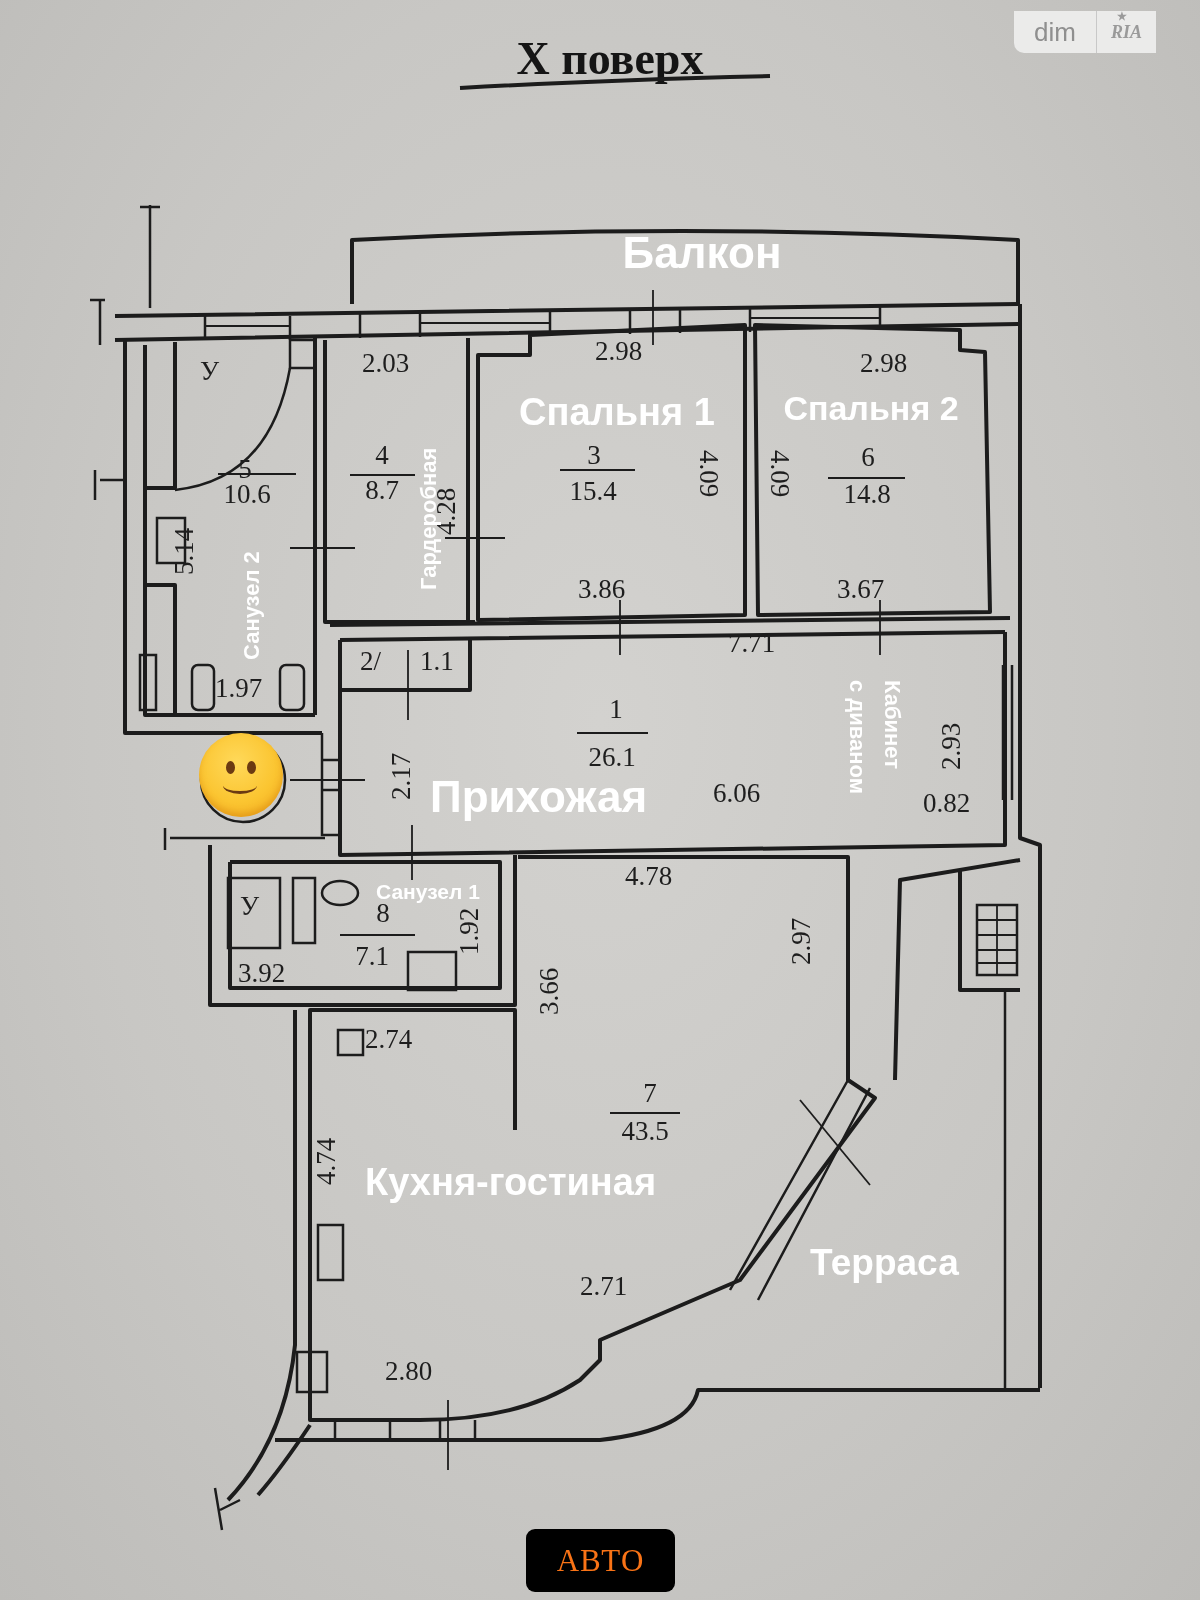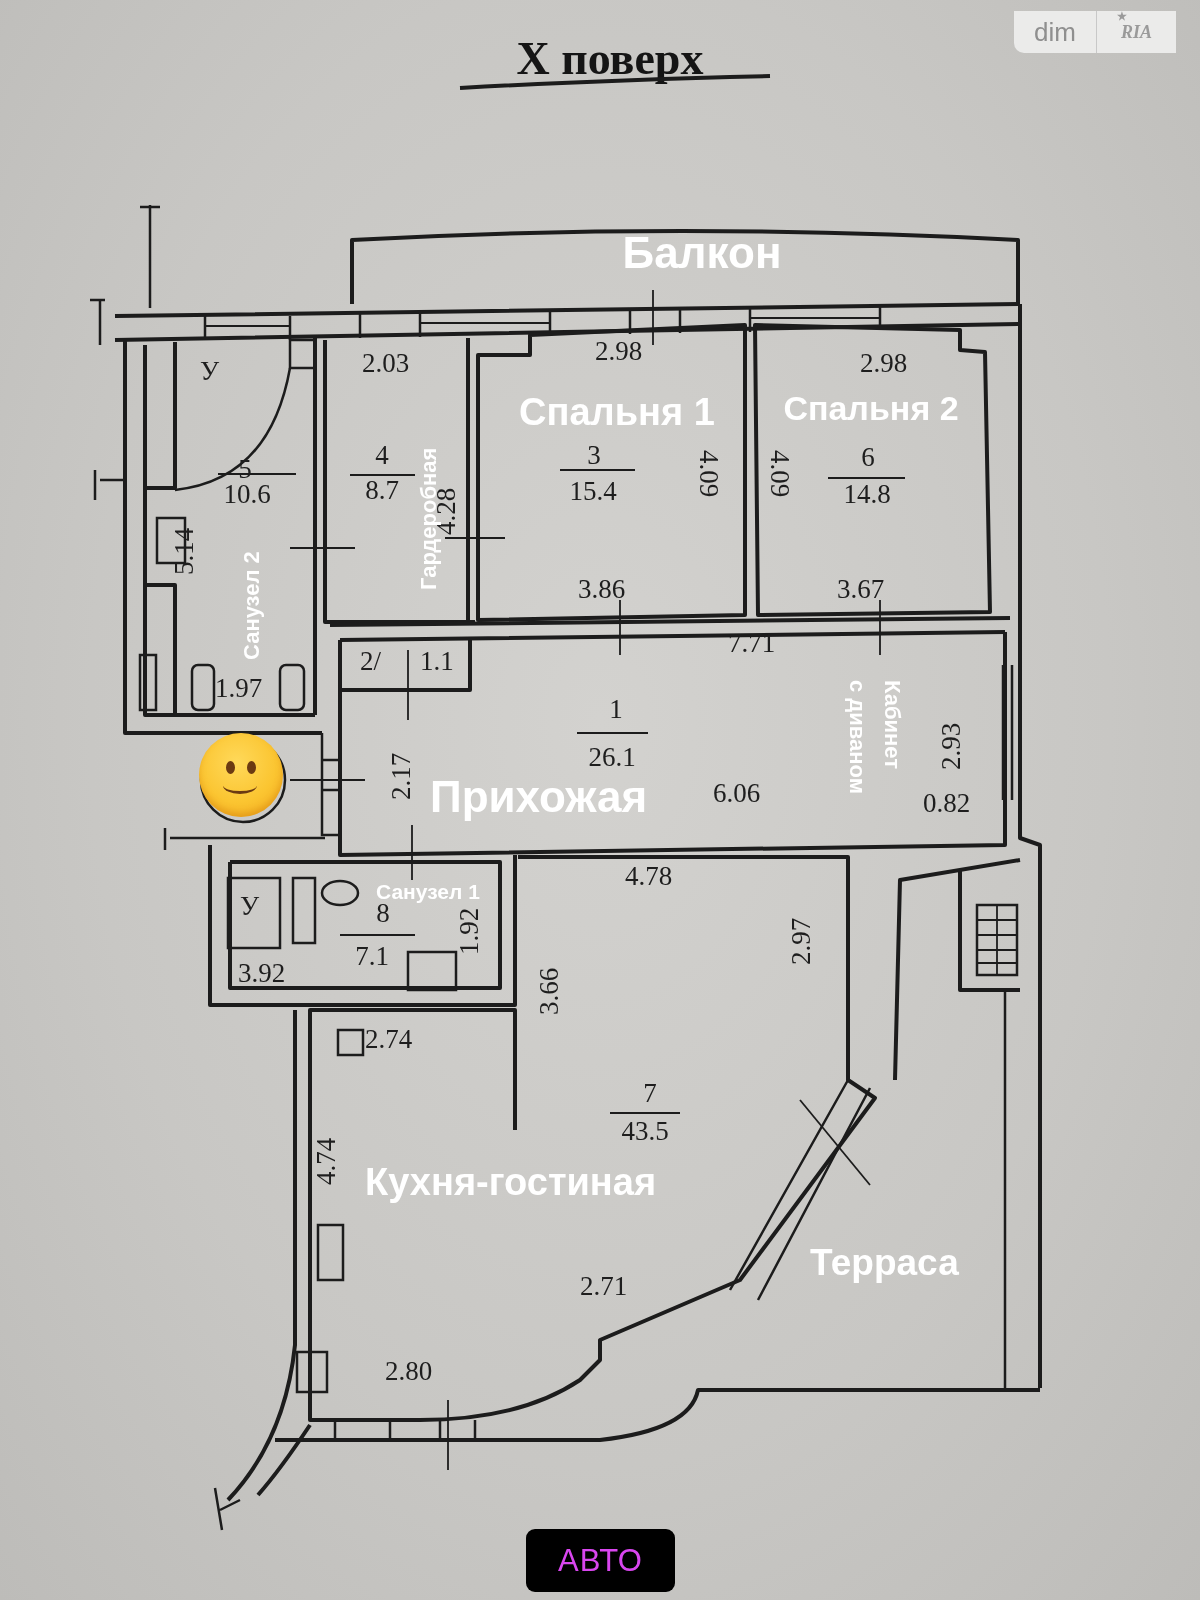--- a/index.html
+++ b/index.html
@@ -19,21 +19,21 @@
   .hair { fill: none; stroke: #1c1c1c; stroke-width: 1.8; }
   .dim { font-family: "Liberation Serif", serif; font-size: 27px; fill: #1e1e1e; }
   .num { font-family: "Liberation Serif", serif; font-size: 27px; fill: #1e1e1e; }
   .label {
     font-family: "Liberation Sans", sans-serif; font-weight: bold; fill: #ffffff;
   }
   .title {
     font-family: "Liberation Serif", serif; font-weight: bold; font-size: 46px; fill: #151515;
   }
   .watermark {
-    position: absolute; left: 1014px; top: 11px; width: 162px; height: 42px;
+    position: absolute; left: 1014px; top: 11px; width: 142px; height: 42px;
     background: #ebebea; border-radius: 0 0 0 10px; display: flex; align-items: center;
   }
   .wm-dim {
     width: 82px; text-align: center; font-size: 26px; color: #8f8f8f;
     font-family: "Liberation Sans", sans-serif; border-right: 1px solid #c8c8c8; line-height: 42px;
   }
   .wm-ria {
     flex: 1; text-align: center; font-family: "Liberation Serif", serif; font-weight: bold;
     font-style: italic; color: #9a9a9a; font-size: 18px; position: relative;
   }
@@ -44,23 +44,23 @@
     box-shadow: inset 0 -4px 6px rgba(200,110,0,0.35);
   }
   .emoji .eye { position: absolute; width: 9px; height: 13px; background: #6b3a12; border-radius: 50%; top: 28px; }
   .emoji .eye.l { left: 27px; } .emoji .eye.r { left: 48px; }
   .emoji .mouth {
     position: absolute; left: 24px; top: 44px; width: 34px; height: 14px;
     border-bottom: 3px solid #6b3a12; border-radius: 0 0 50% 50%;
   }
   .auto-btn {
     position: absolute; left: 526px; top: 1529px; width: 149px; height: 63px;
-    background: #000; border-radius: 9px; color: #d946ef; font-size: 31px; letter-spacing: 1px;
+    background: #000; border-radius: 9px; color: #f97316; font-size: 31px; letter-spacing: 1px;
     display: flex; align-items: center; justify-content: center;
-    font-family: Liberation Sans, sans-serif;
+    font-family: Liberation Serif, serif;
   }
 </style>
 </head>
 <body>
 
 <div class="paper"></div>
 
 <svg class="plan" width="1200" height="1600" viewBox="0 0 1200 1600">
 
   <text class="title" x="610" y="74" text-anchor="middle">X поверх</text>

